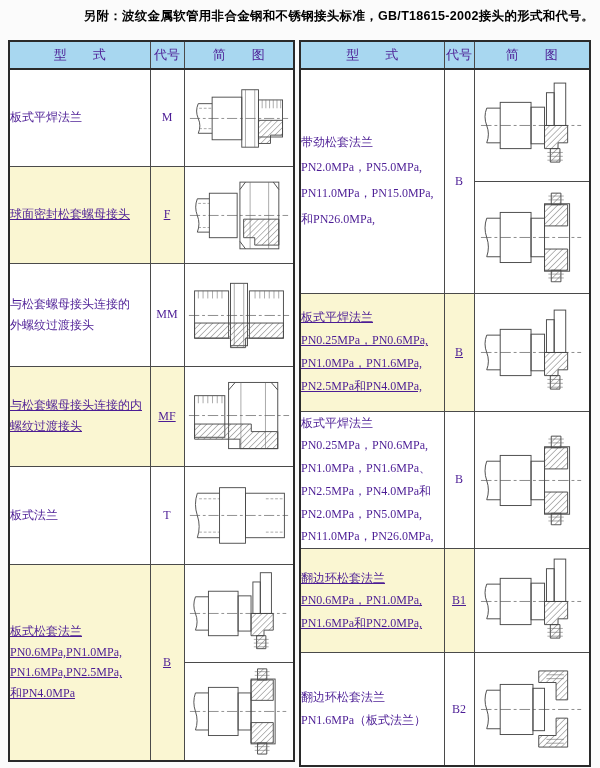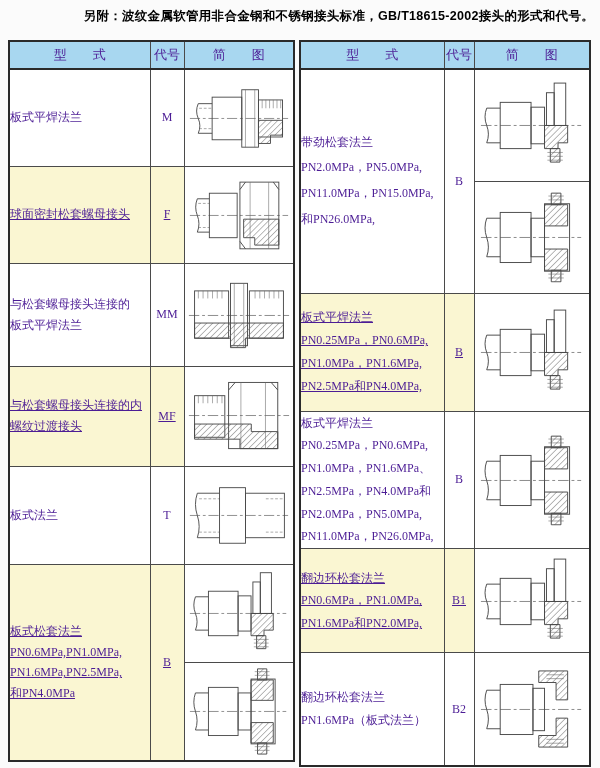--- a/index.html
+++ b/index.html
@@ -201,21 +201,21 @@
       <td class="type hl">球面密封松套螺母接头</td>
       <td class="code hl">F</td>
       <td class="diag">
         <svg class="dg" viewBox="0 0 110 95" width="104" height="88">
               <use href="#fitting-f" width="110" height="95"></use>
             </svg>
       </td>
     </tr>
     <tr style="height:103px">
       <td class="type">与松套螺母接头连接的
-板式平焊法兰</td>
+外螺纹过渡接头</td>
       <td class="code">MM</td>
       <td class="diag">
         <svg class="dg" viewBox="0 0 110 95" width="104" height="92">
               <use href="#fitting-mm" width="110" height="95"></use>
             </svg>
       </td>
     </tr>
     <tr style="height:100px">
       <td class="type hl">与松套螺母接头连接的内
 螺纹过渡接头</td>

